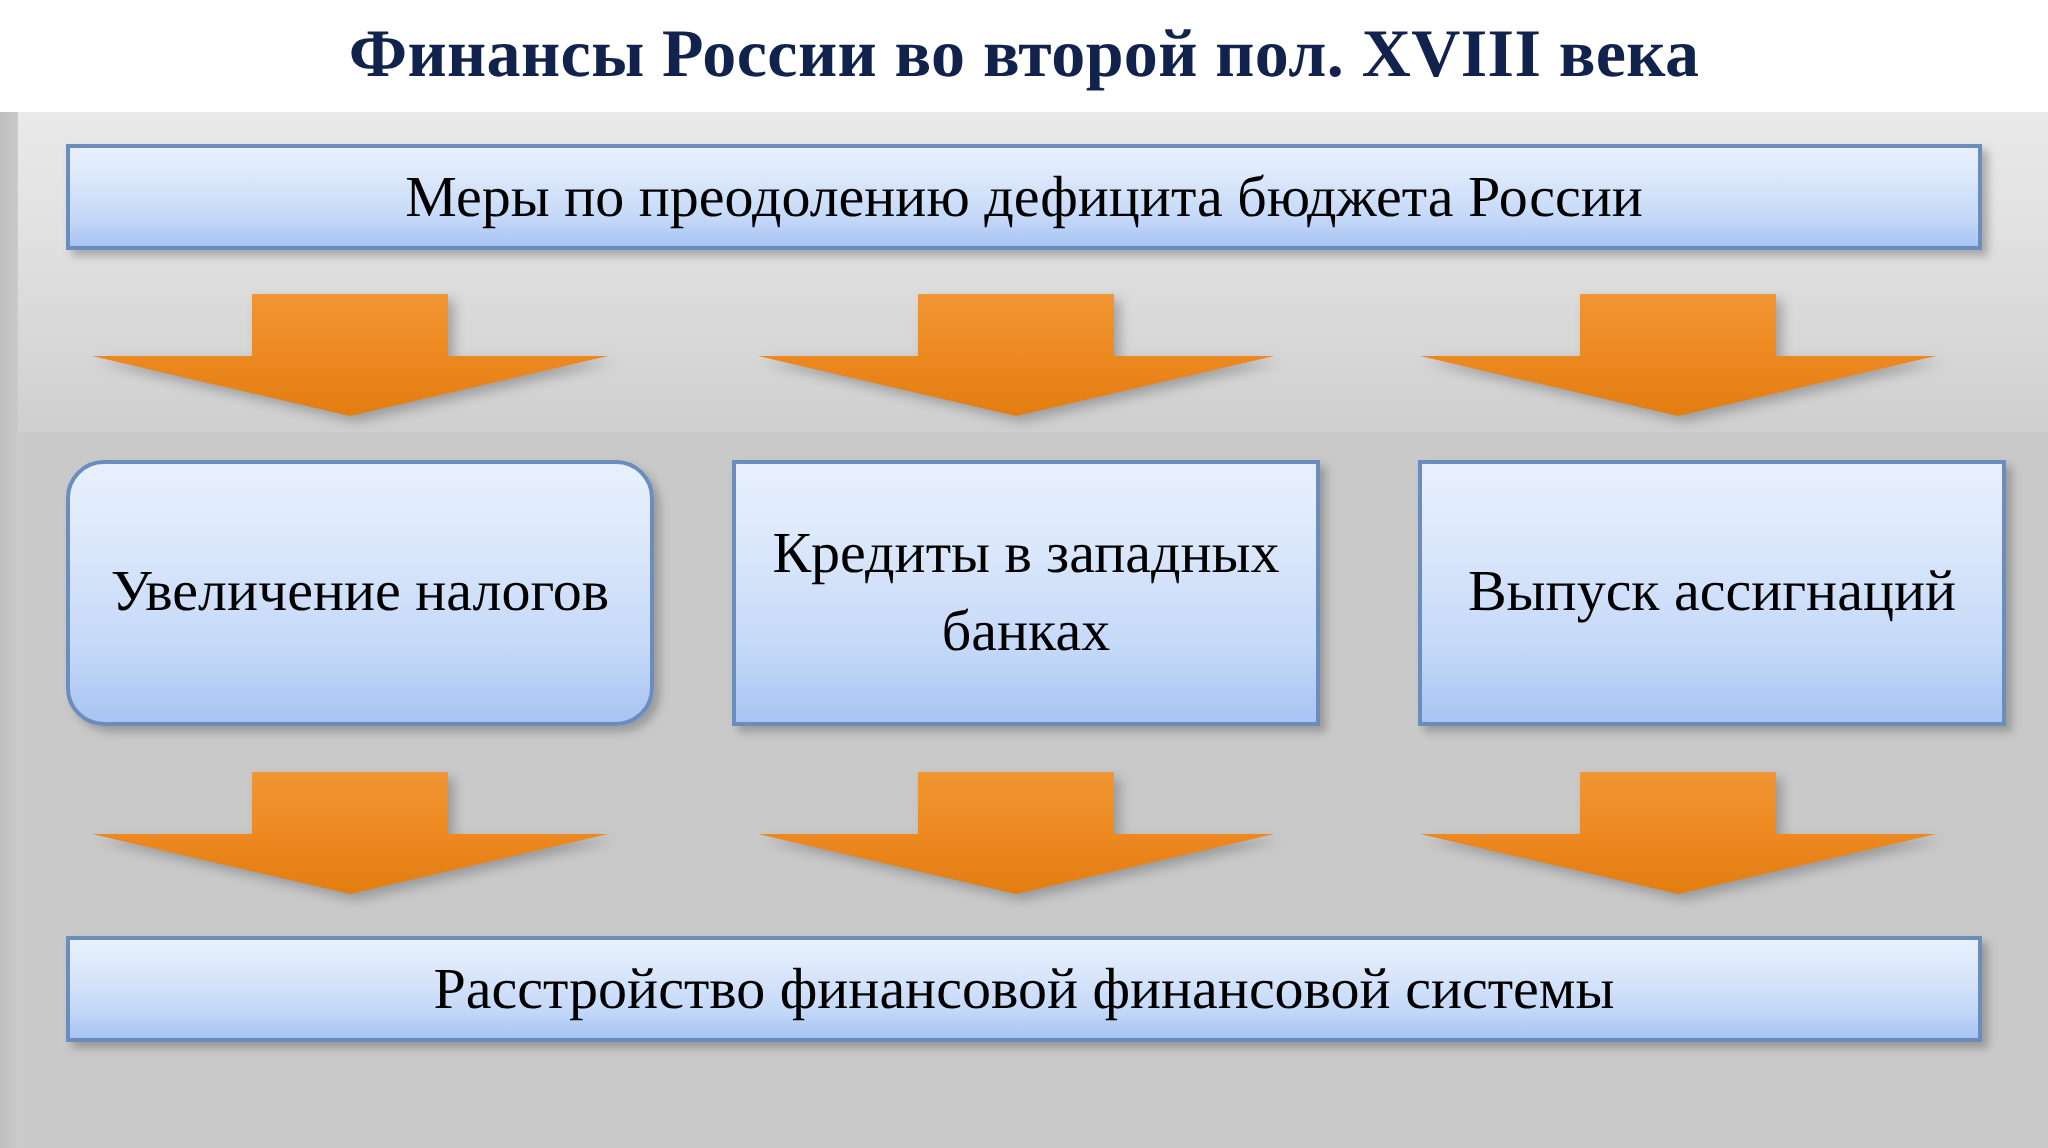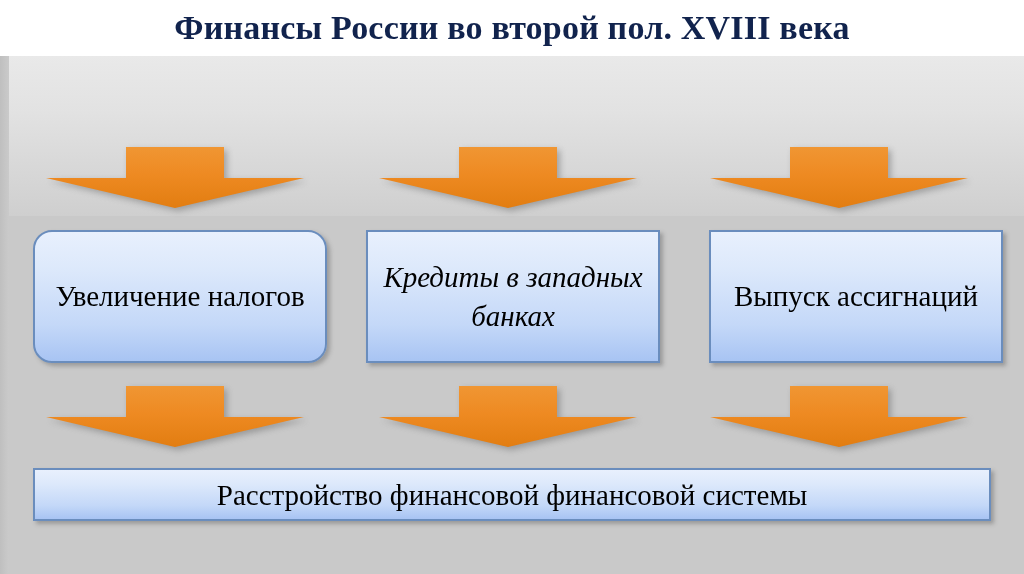--- a/index.html
+++ b/index.html
@@ -99,21 +99,21 @@
   }
 
   
   .pbox-mid {
     top: 230px;
     height: 133px;
     font-size: 29px;
     line-height: 39px;
   }
   #box-mid-0 { left: 33px;  width: 294px; border-radius: 19px; }
-  #box-mid-1 { left: 366px; width: 294px; font-style: italic; }
+  #box-mid-1 { left: 366px; width: 294px; }
   #box-mid-2 { left: 697px; width: 294px; margin-left: 12px; }
 
   
   #box-bottom {
     left: 33px;
     top: 468px;
     width: 958px;
     height: 53px;
     font-size: 29px;
     line-height: 34px;
@@ -138,20 +138,23 @@
 <body>
 
 <div class="slide">
 
   <div class="slide-bg-sheen"></div>
   <div class="slide-bg-leftedge"></div>
 
   <div class="title-band"></div>
   <div class="title-text">Финансы России во второй пол. XVIII века</div>
 
+  <div class="pbox" id="box-top">
+    <span class="pbox-label">Меры по преодолению дефицита бюджета России</span>
+  </div>
 
   <div class="arrow arrow-row-top arrow-col-0">
     <svg viewBox="0 0 264 62" preserveAspectRatio="none" aria-hidden="true">
       <defs>
         <linearGradient id="agTop0" x1="0" y1="0" x2="0" y2="1">
           <stop offset="0%" stop-color="#f09633"></stop>
           <stop offset="45%" stop-color="#ee8a22"></stop>
           <stop offset="100%" stop-color="#e27d11"></stop>
         </linearGradient>
       </defs>

